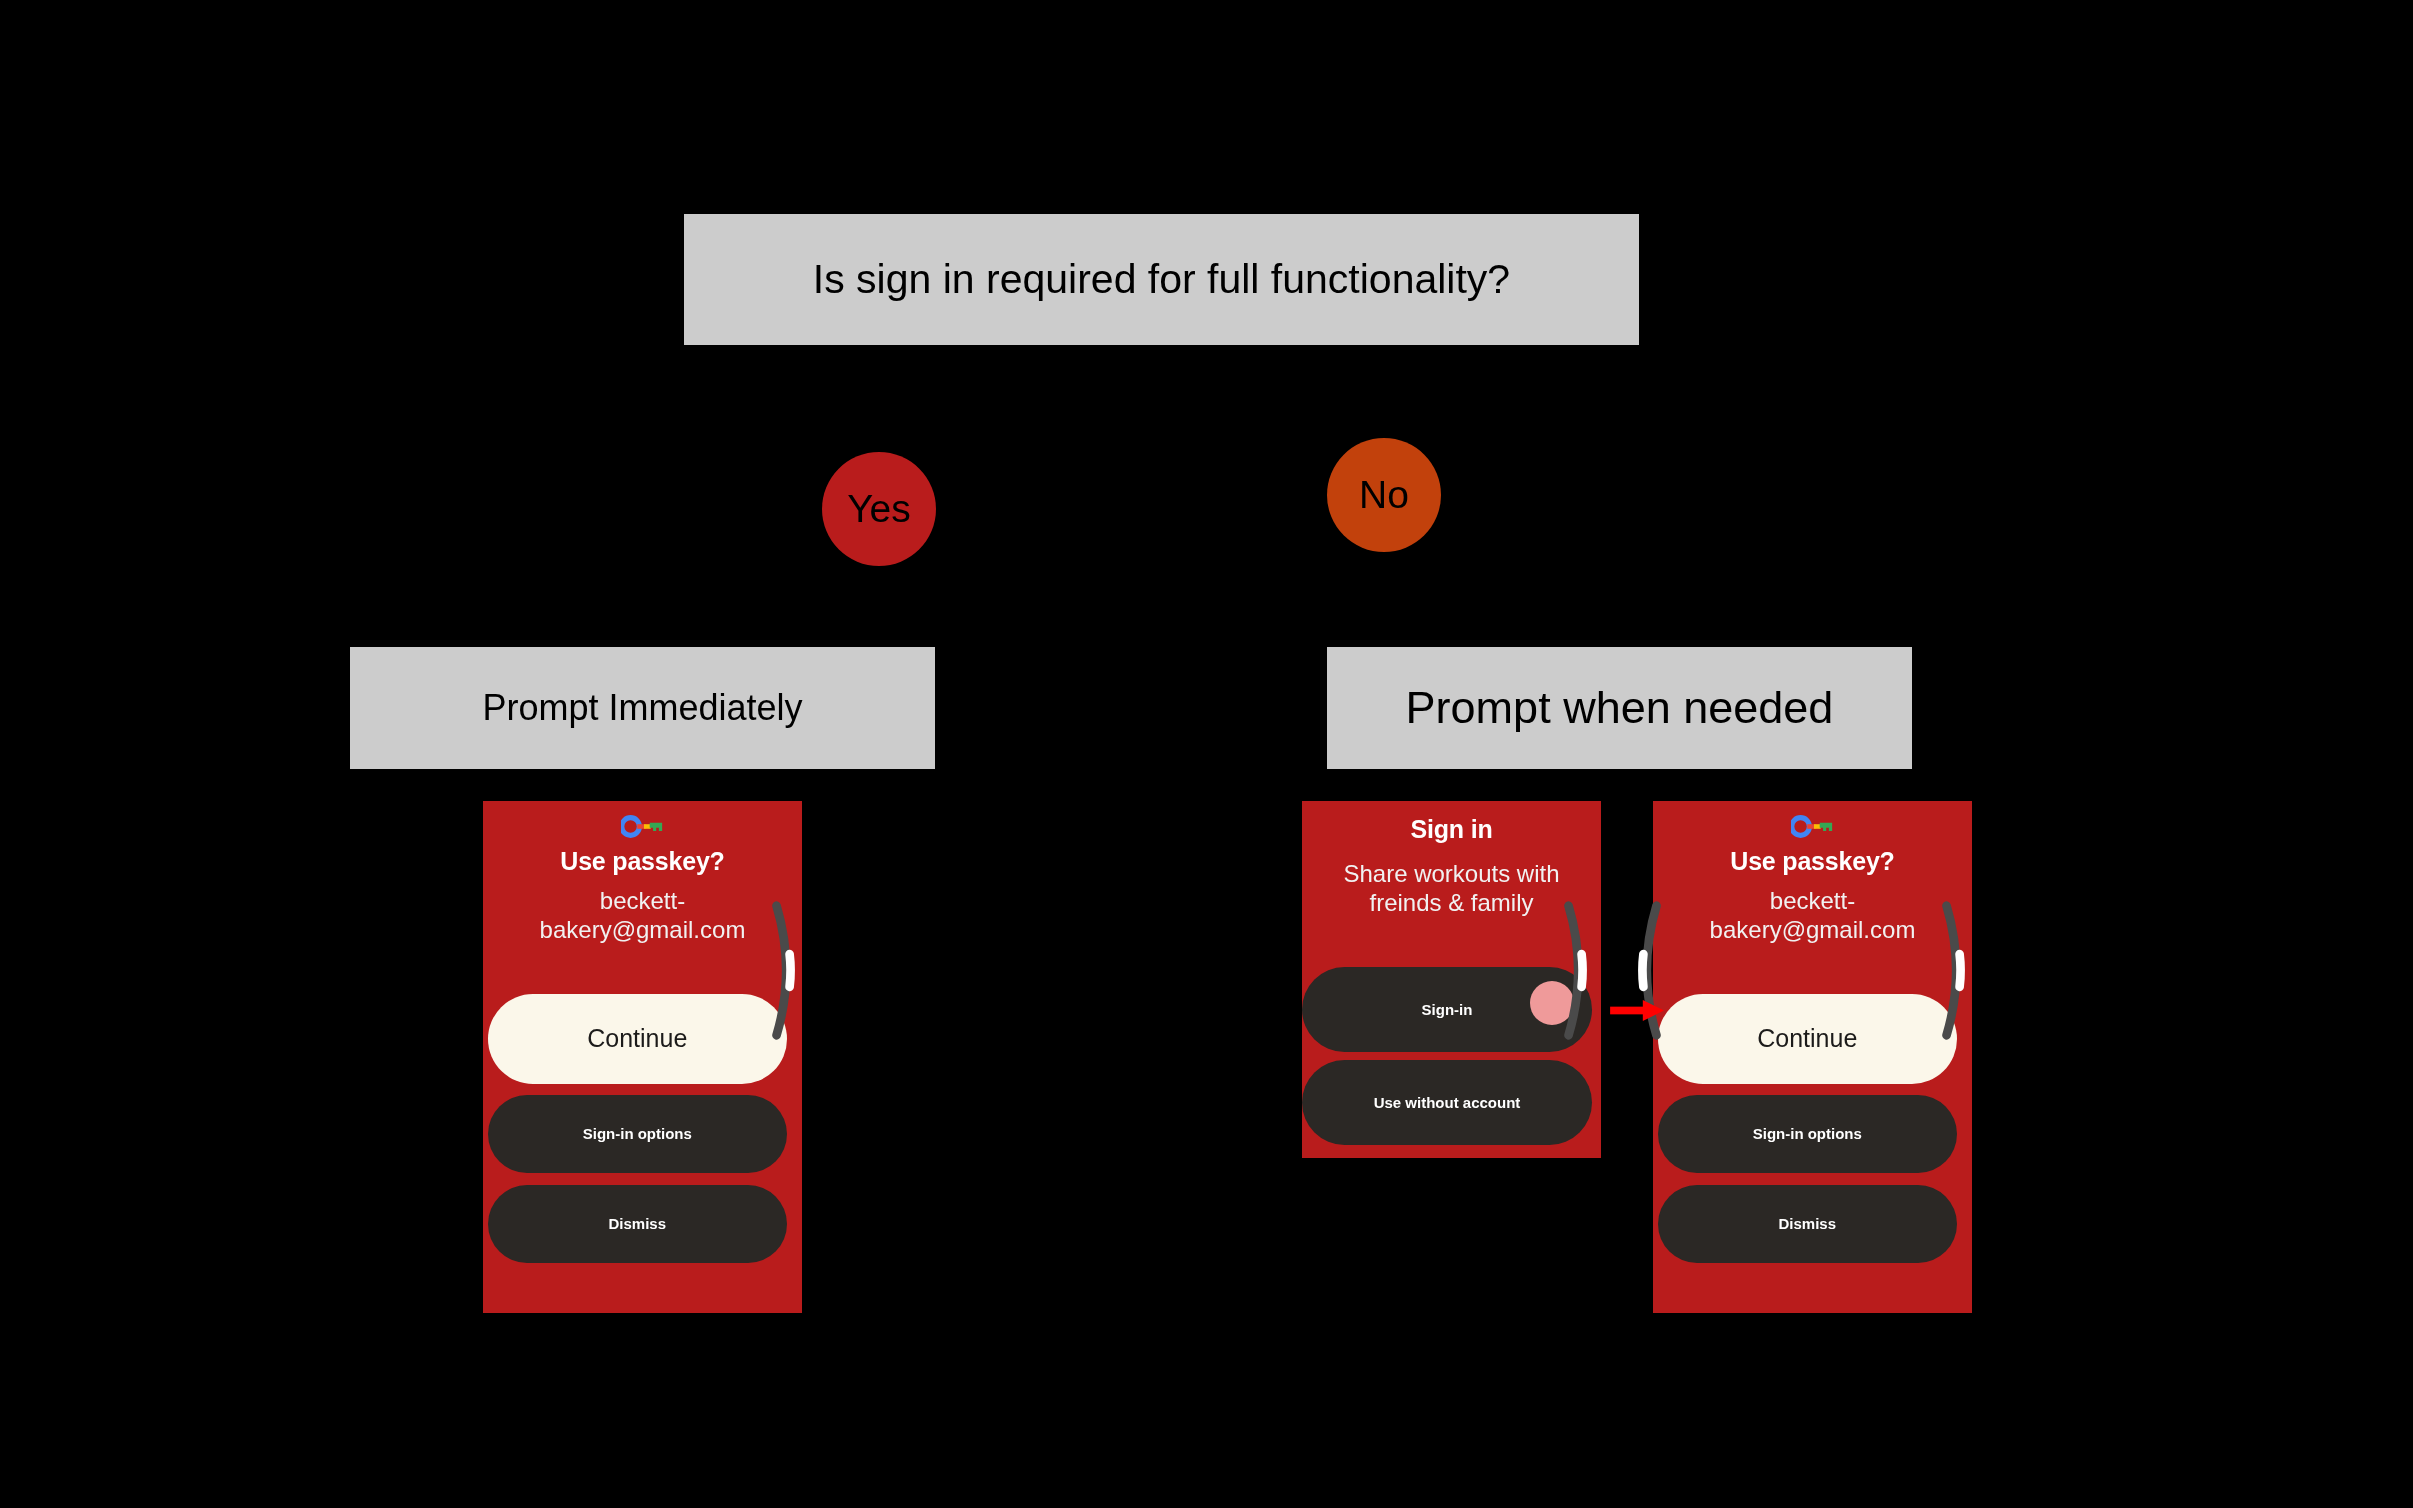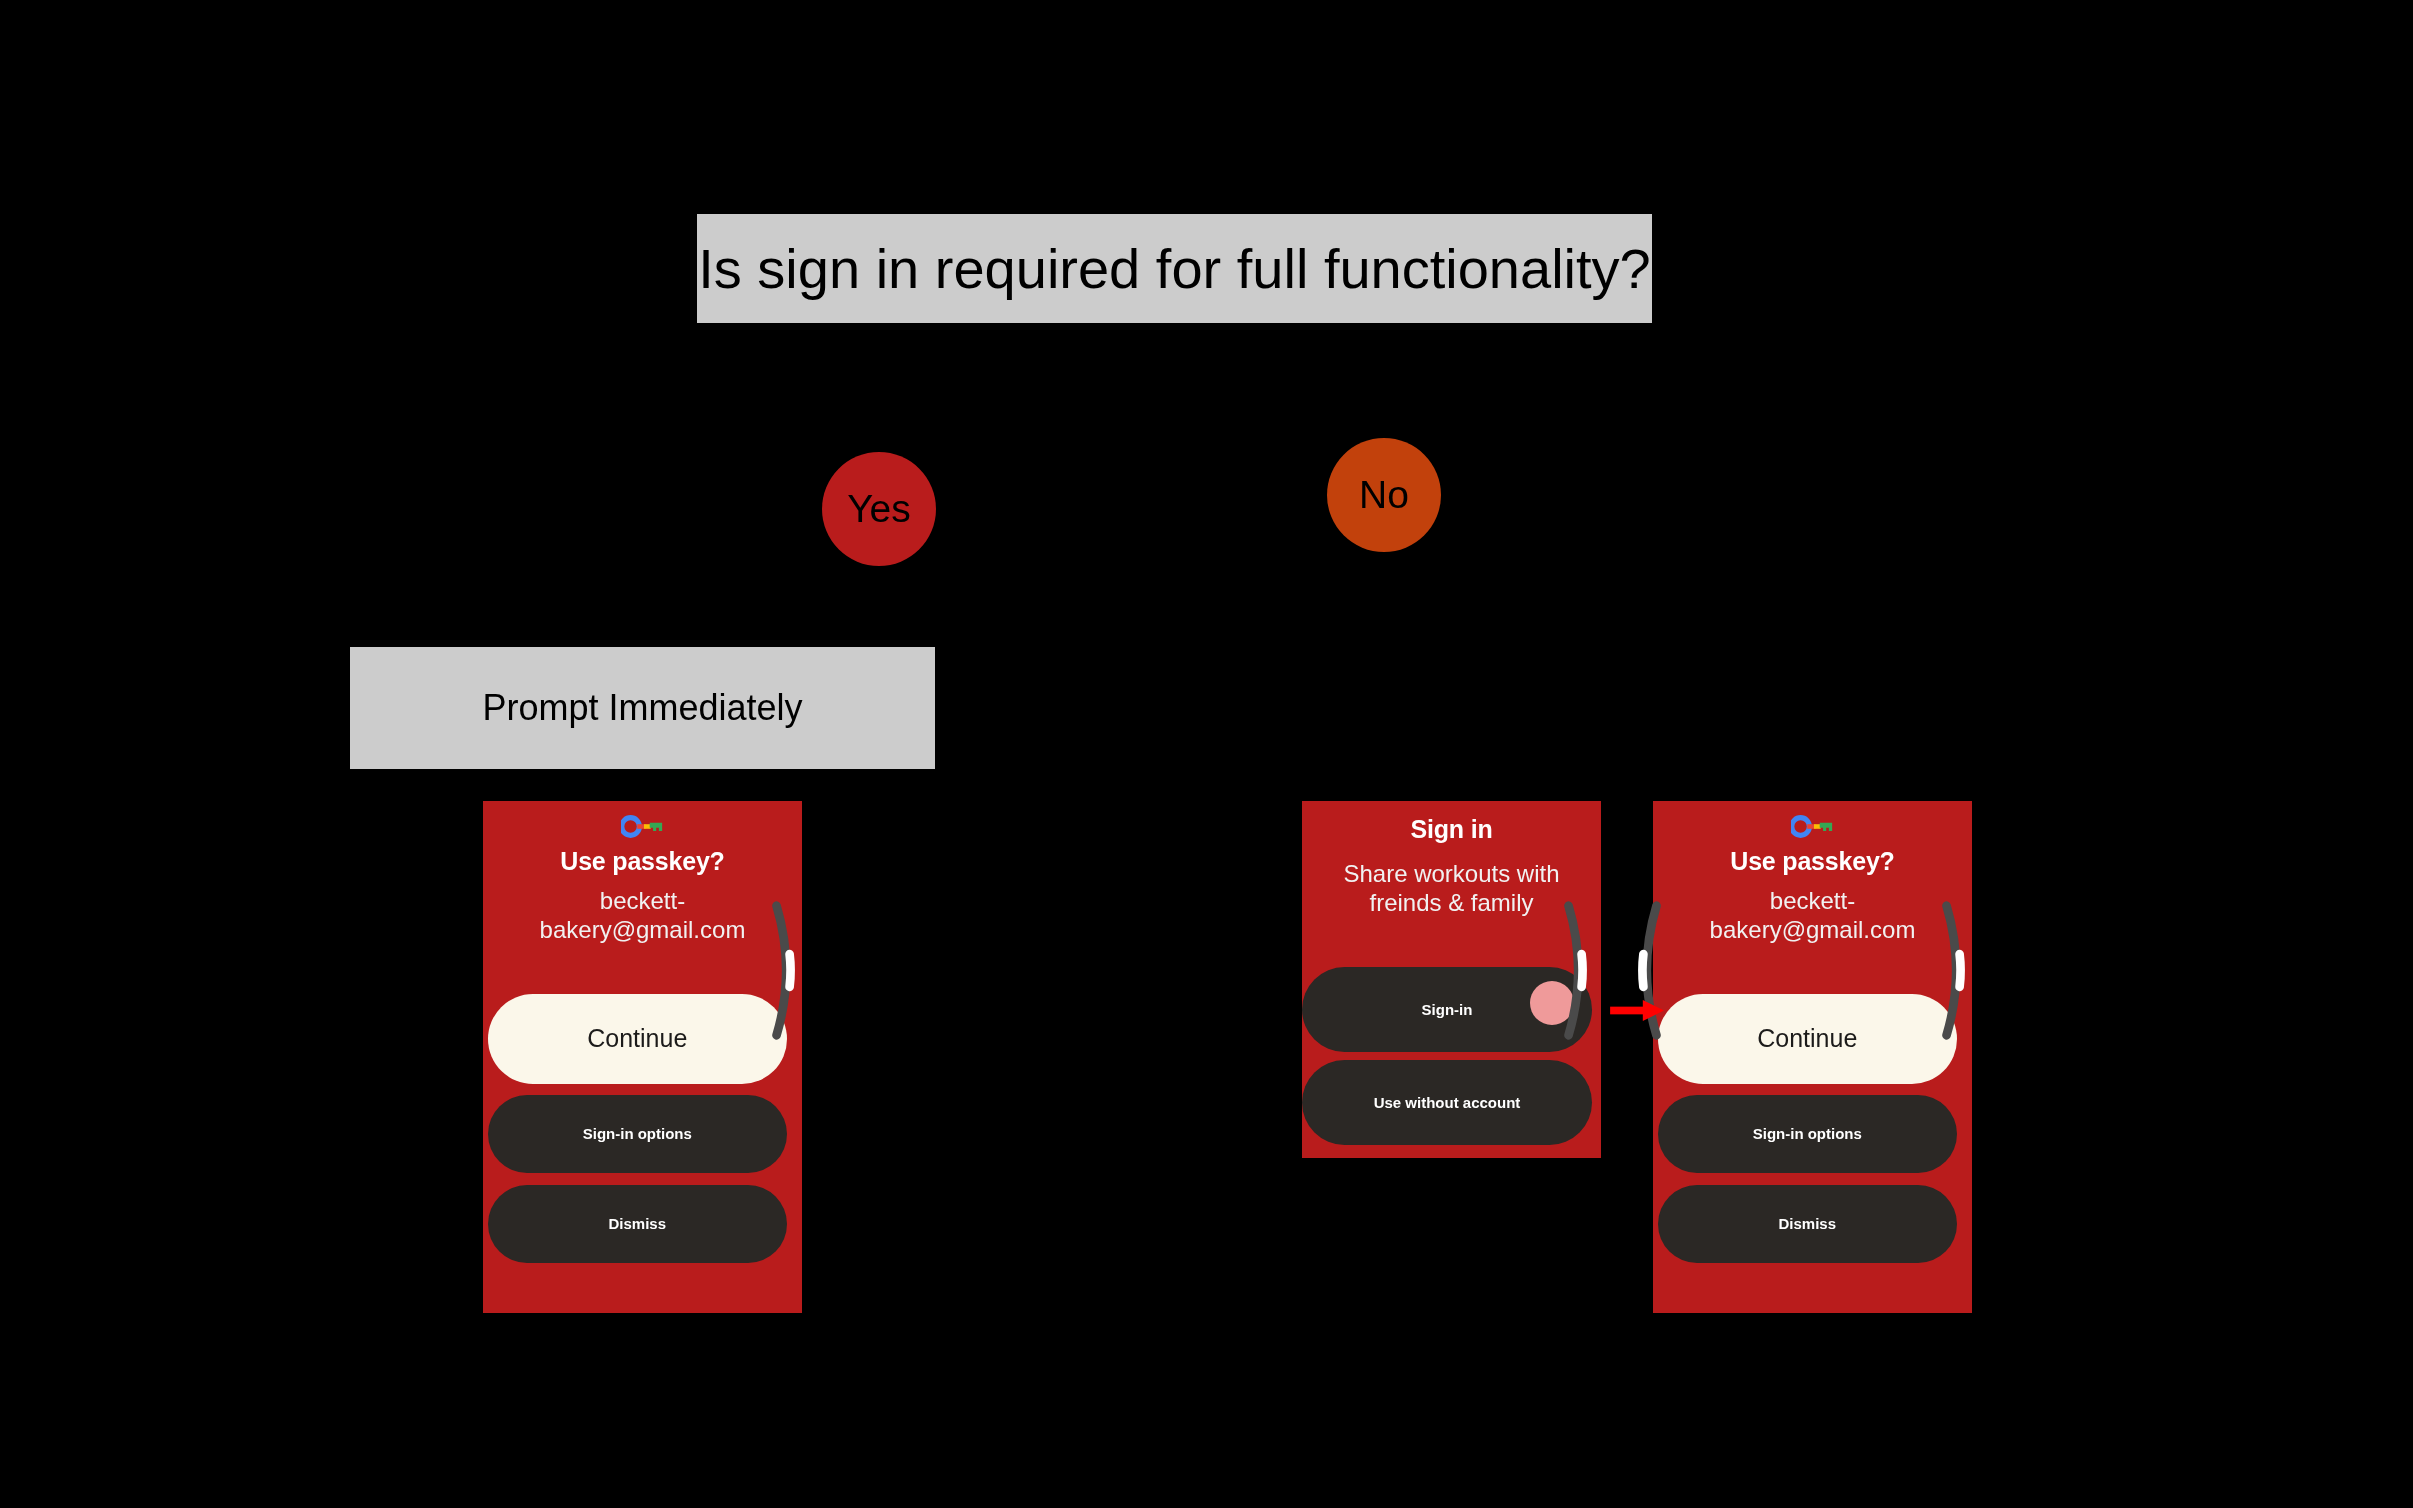--- a/index.html
+++ b/index.html
@@ -30,23 +30,22 @@
     align-items: center;
     justify-content: center;
     text-align: center;
     font-family: "Liberation Sans", sans-serif;
     line-height: 1.1;
   }
   #decision-box {
     left: 684px;
     top: 214px;
     width: 955px;
-    height: 109px;
-    font-size: 56px;
-    margin-left: 13px;
+    height: 131px;
+    font-size: 41px;
   }
   #branch-box-left {
     left: 350px;
     top: 647px;
     width: 585px;
     height: 122px;
     font-size: 36px;
   }
   #branch-box-right {
     left: 1327px;
@@ -183,20 +182,23 @@
   <div class="flow-circle" id="yes-circle">
     <span>Yes</span>
   </div>
   <div class="flow-circle" id="no-circle">
     <span>No</span>
   </div>
 
   <div class="flow-box" id="branch-box-left">
     <span>Prompt Immediately</span>
   </div>
+  <div class="flow-box" id="branch-box-right">
+    <span>Prompt when needed</span>
+  </div>
 
   <div class="watch" id="watch-left">
 
     <span class="passkey-icon">
       <svg viewBox="0 0 46 24" width="44" height="23" aria-hidden="true">
         <circle cx="10" cy="12" r="9.2" fill="none" stroke="#4285f4" stroke-width="5.4"></circle>
         <rect x="17" y="9.6" width="9" height="4.8" fill="#ea4335"></rect>
         <rect x="24" y="9.6" width="7" height="4.8" fill="#fbbc04"></rect>
         <path d="M30 8.2 h13 v8.4 h-3.4 v-3.4 h-2.8 v3.4 h-3.3 v-3.4 h-3.5 z" fill="#34a853"></path>
       </svg>

